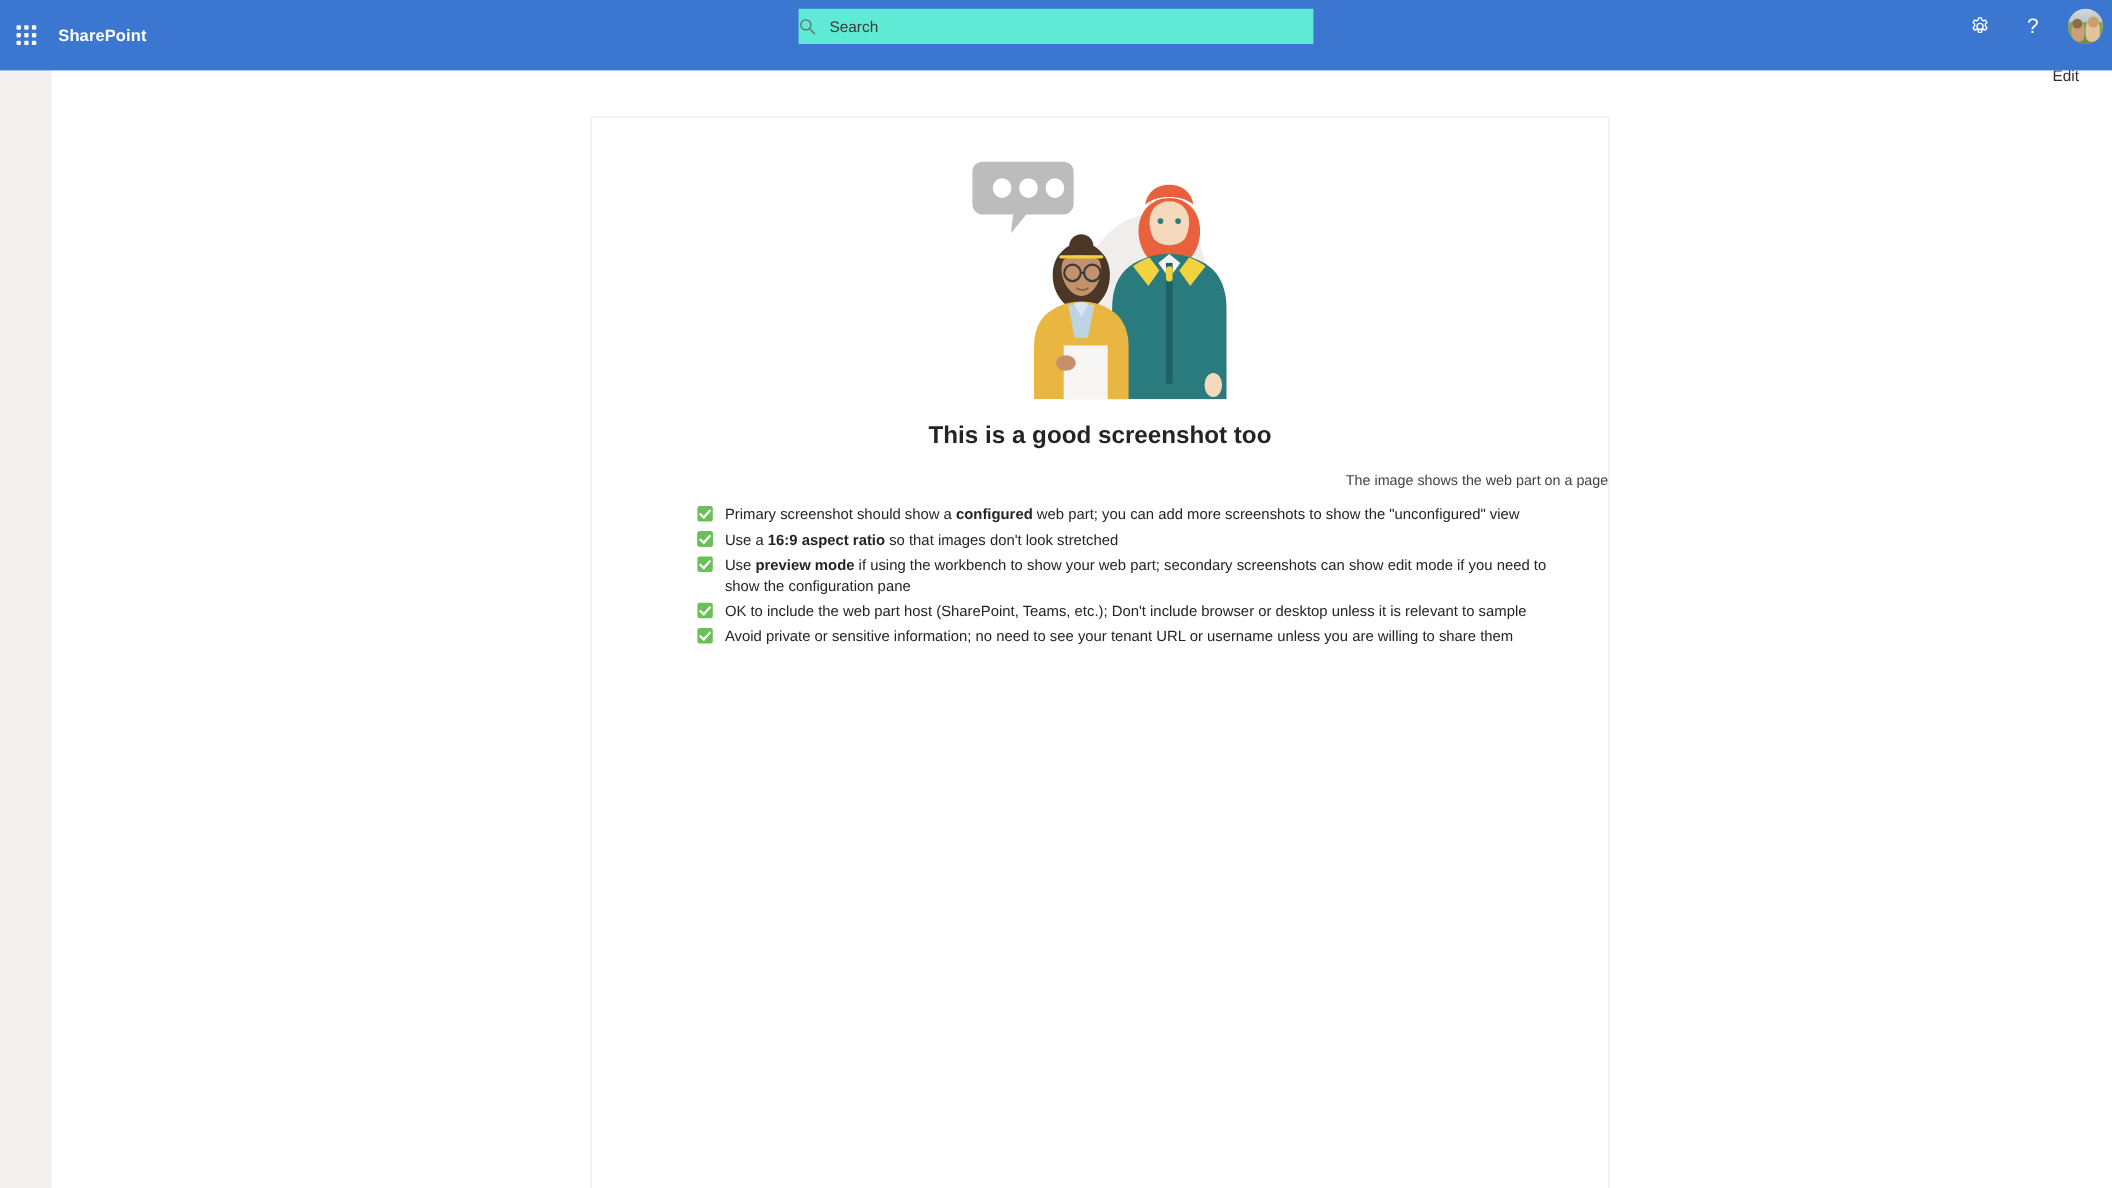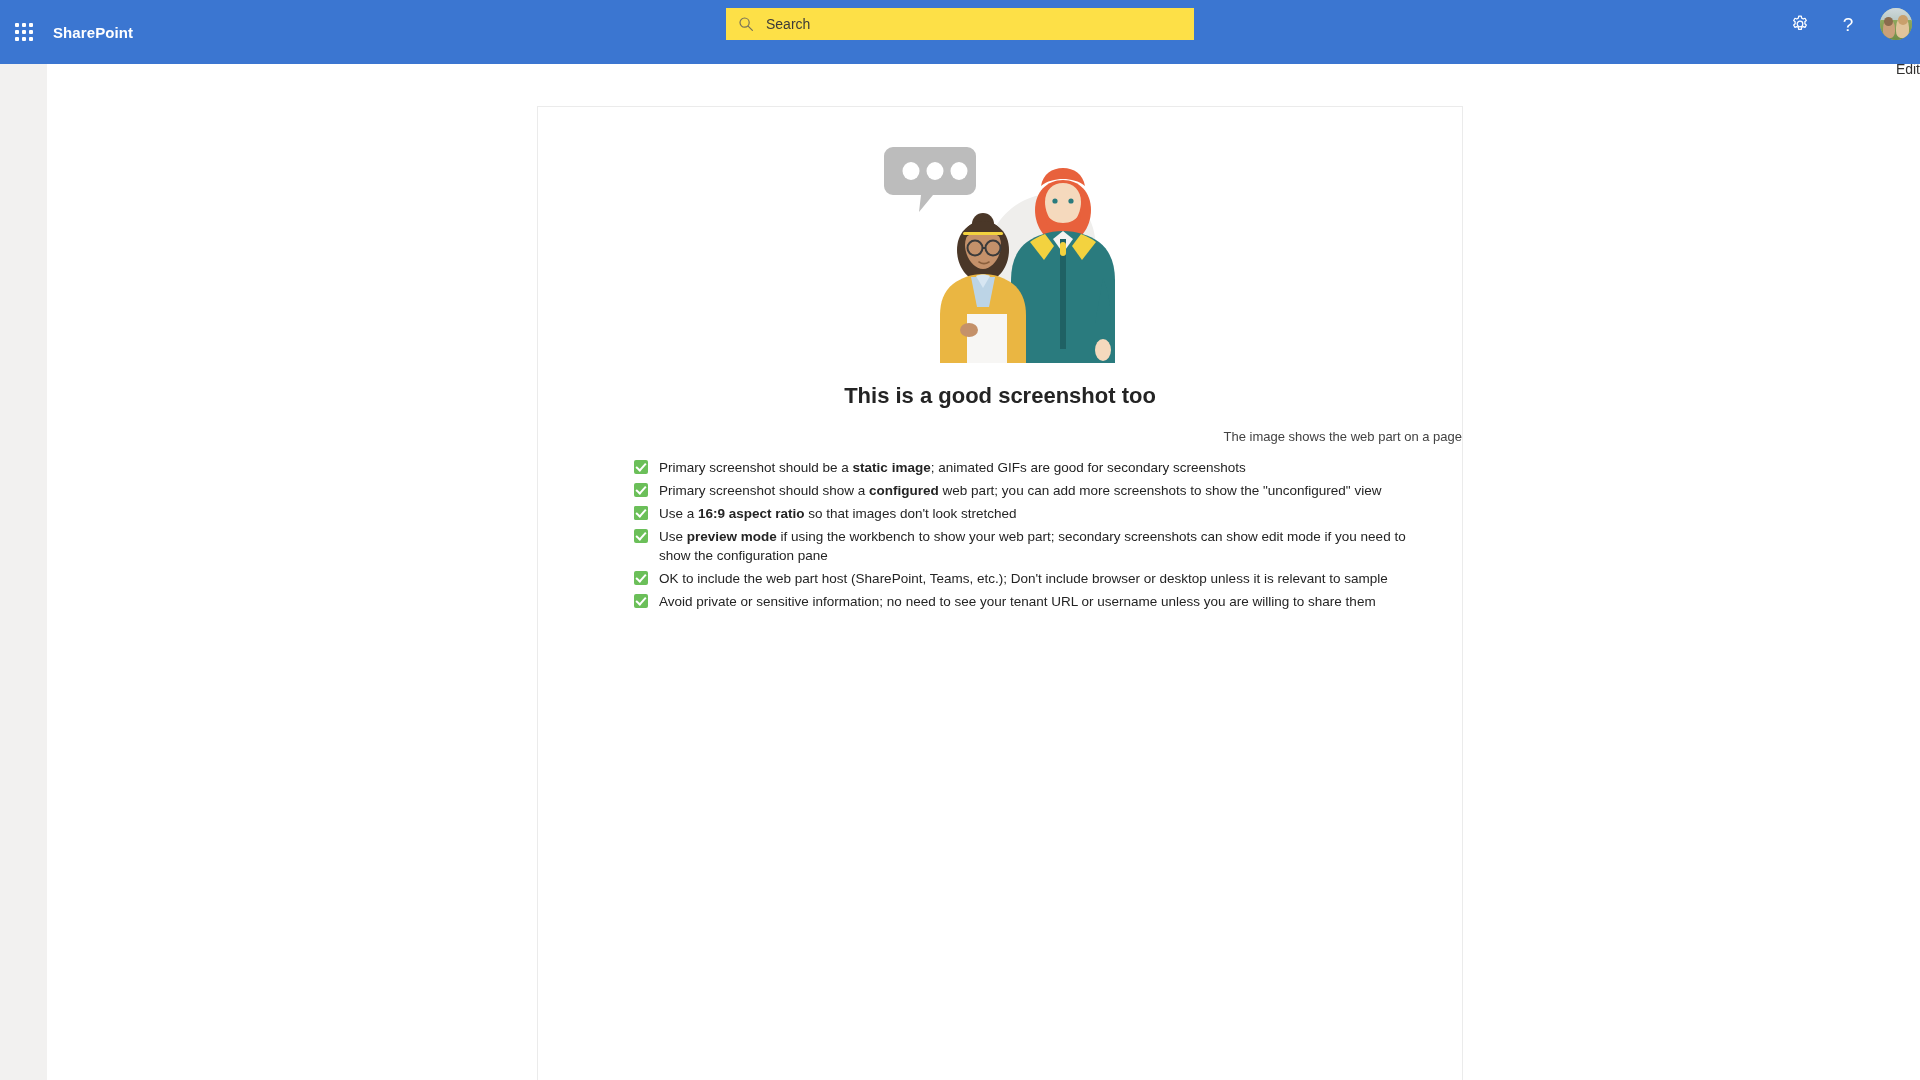--- a/index.html
+++ b/index.html
@@ -58,24 +58,23 @@
   .search-wrap {
     position: absolute;
     left: 726px;
     top: 8px;
     width: 468px;
     height: 32px;
   }
   .search-box {
     width: 100%;
     height: 100%;
-    background: #fde047;
-    display: flex;
-    align-items: center;
-    padding-left: 12px;
+    background: #5eead4;
+    display: flex;
+    align-items: center;
     cursor: text;
   }
   .search-icon {
     width: 16px; height: 16px;
     flex: 0 0 auto;
     margin-right: 12px;
     opacity: .85;
   }
   .search-text {
     font-size: 14px;
@@ -156,20 +155,21 @@
   }
 
   .command-bar {
     position: absolute;
     right: 0; top: 0;
     width: 100%;
     height: 42px;
     display: flex;
     align-items: center;
     justify-content: flex-end;
+    padding-right: 30px;
   }
   .edit-link {
     font-size: 14px;
     color: #323130;
     cursor: pointer;
   }
 
   
   .card {
     position: absolute;
@@ -365,21 +365,20 @@
 
         <ellipse cx="94" cy="192" rx="9" ry="7" fill="#c4916a"></ellipse>
       </svg>
     </div>
 
     <div class="hero-title">This is a good screenshot too</div>
     <div class="hero-sub">The image shows the web part on a page</div>
 
 
     <ul class="guidance-list">
-        <li class="guidance-item"><span class="check-icon"></span><span><span>Primary screenshot should be a </span><b>static image</b><span>; animated GIFs are good for secondary screenshots</span></span></li>
         <li class="guidance-item"><span class="check-icon"></span><span><span>Primary screenshot should show a </span><b>configured</b><span> web part; you can add more screenshots to show the "unconfigured" view</span></span></li>
         <li class="guidance-item"><span class="check-icon"></span></li>
         <li class="guidance-item"><span class="check-icon"></span><span><span>Use a </span><b>16:9 aspect ratio</b><span> so that images don't look stretched</span></span></li>
         <li class="guidance-item"><span class="check-icon"></span><span><span>Use </span><b>preview mode</b><span> if using the workbench to show your web part; secondary screenshots can show edit mode if you need to show the configuration pane</span></span></li>
         <li class="guidance-item"><span class="check-icon"></span><span><span>OK to include the web part host (SharePoint, Teams, etc.); Don't include browser or desktop unless it is relevant to sample</span></span></li>
         <li class="guidance-item"><span class="check-icon"></span><span><span>Avoid private or sensitive information; no need to see your tenant URL or username unless you are willing to share them</span></span></li>
       </ul>
 
   </div>
 </div>

